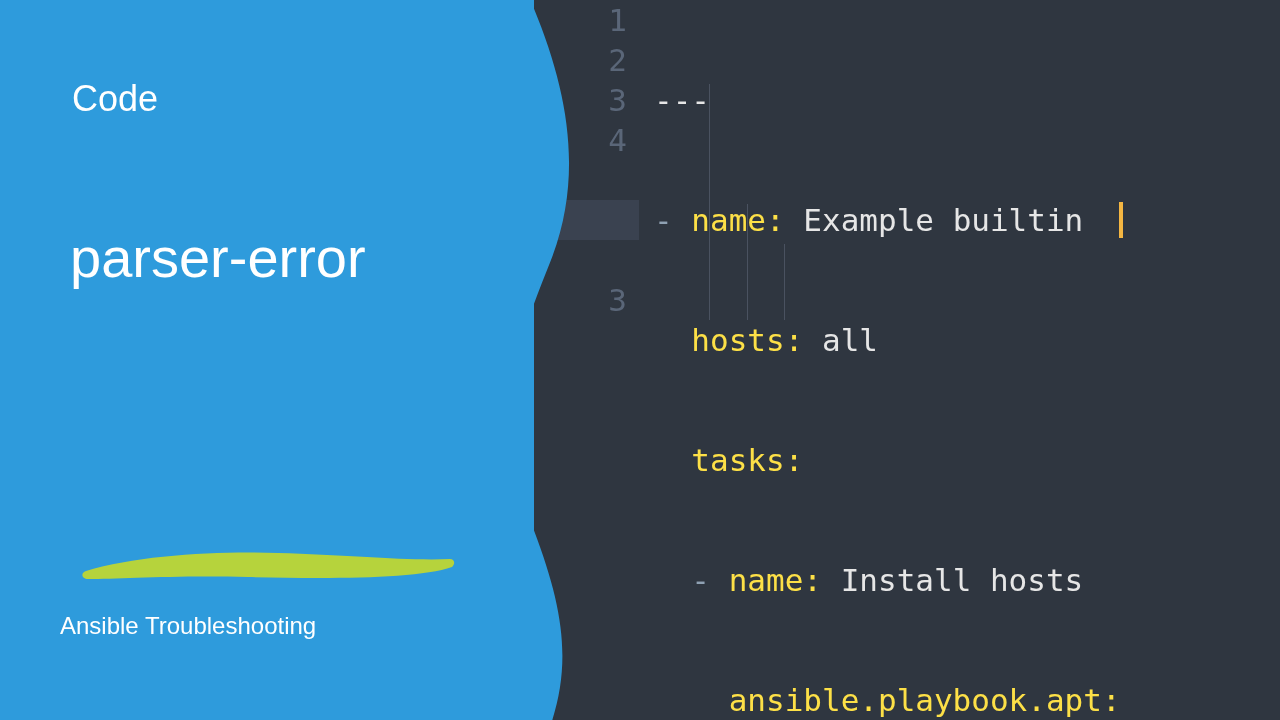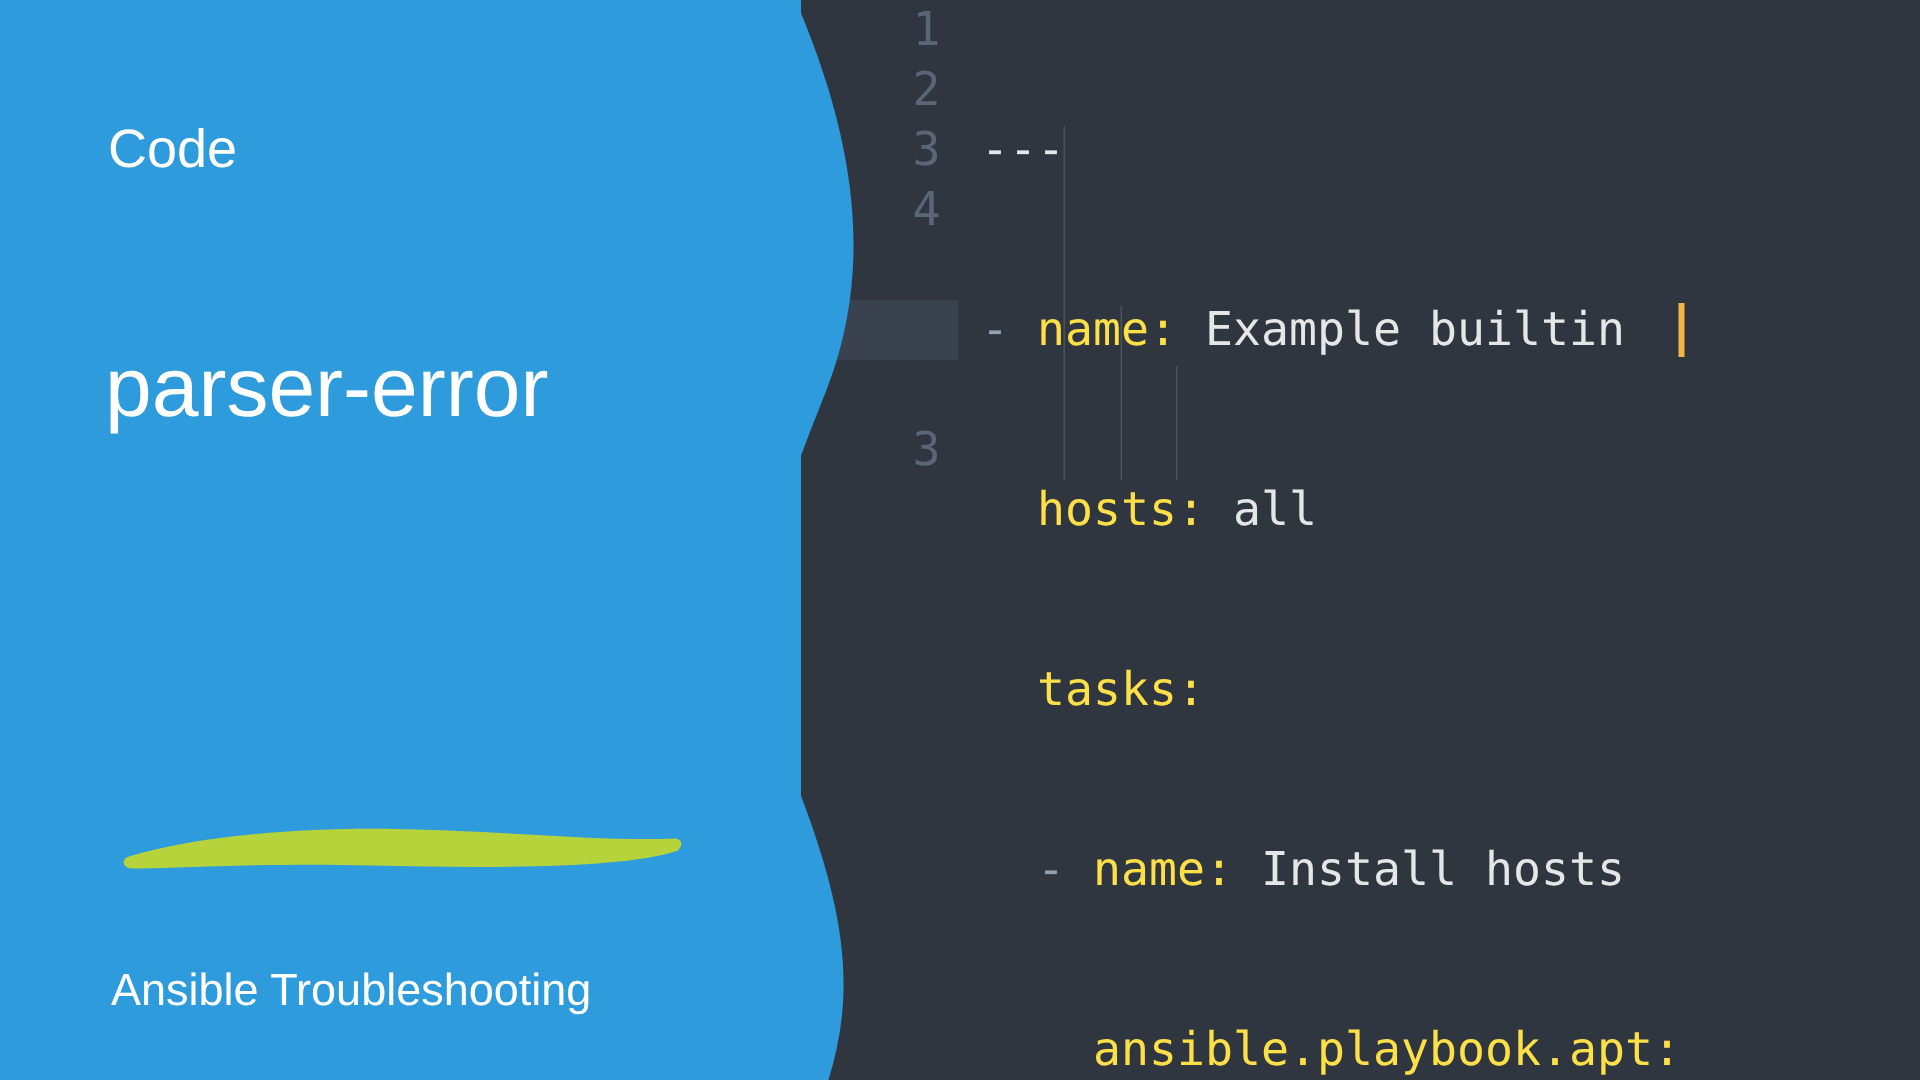--- a/index.html
+++ b/index.html
@@ -103,24 +103,23 @@
   .brush {
     position: absolute;
     top: 545px;
     left: 78px;
     width: 380px;
     height: 40px;
   }
   .subtitle {
     position: absolute;
     top: 612px;
-    left: 74px;
-    font-size: 30px;
+    left: 60px;
+    font-size: 24px;
     font-weight: 400;
-    margin-top: 32px;
   }
 </style>
 </head>
 <body>
 
 <div class="stage">
 
   <div class="editor">
     <div class="hl"></div>
     <div class="indent-guide ig1"></div>

